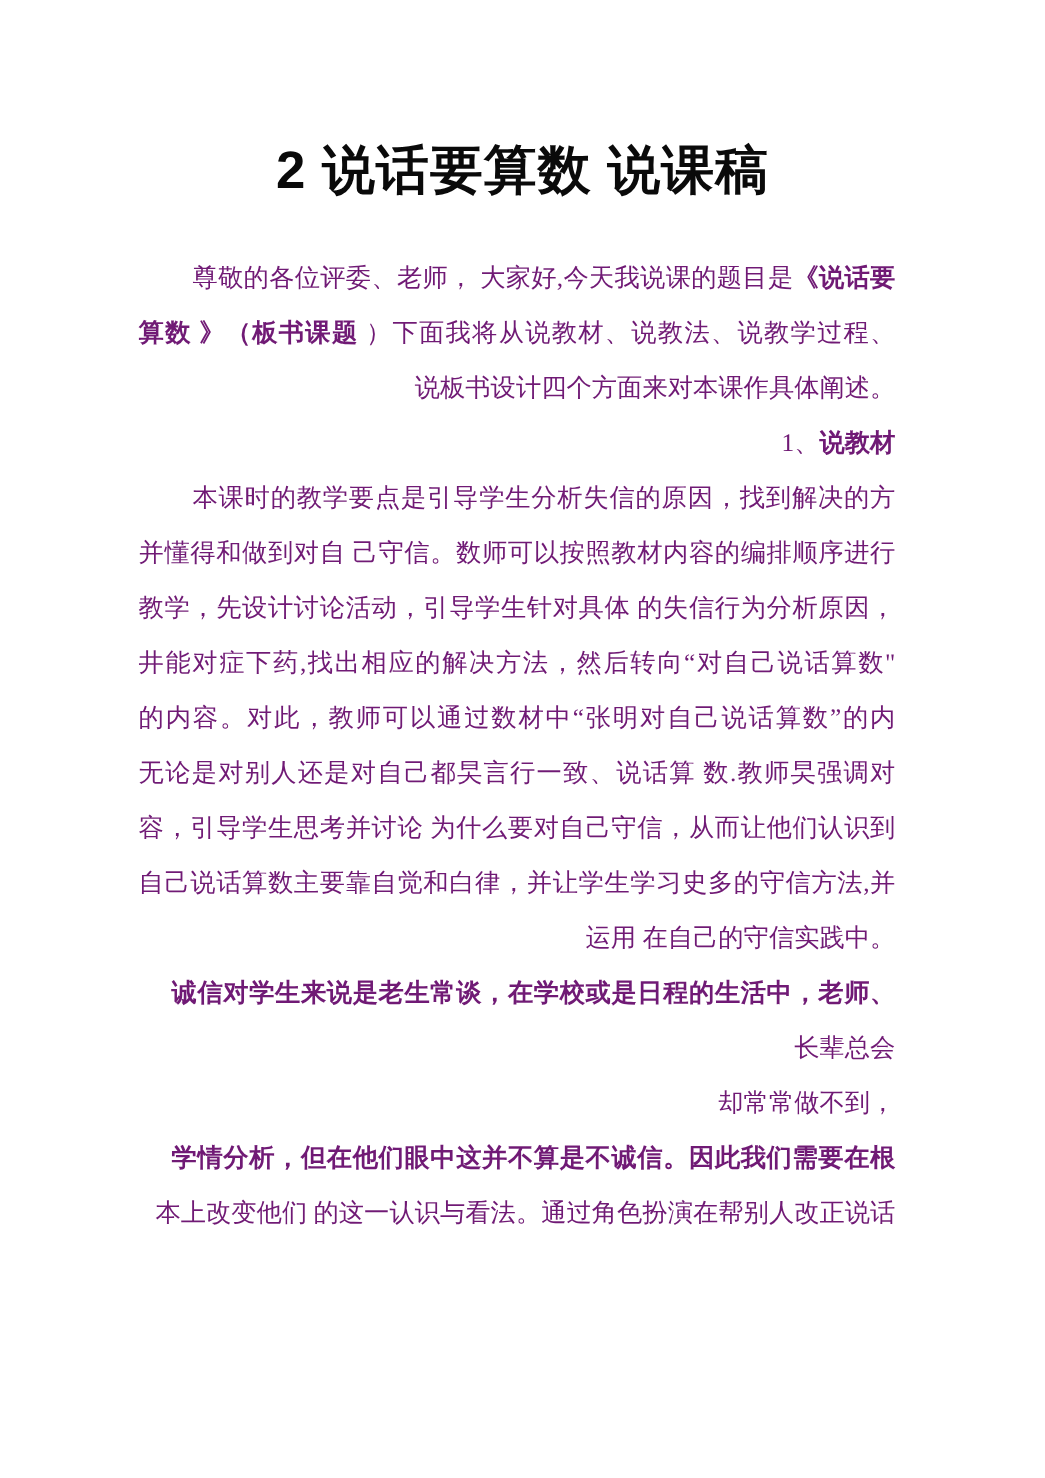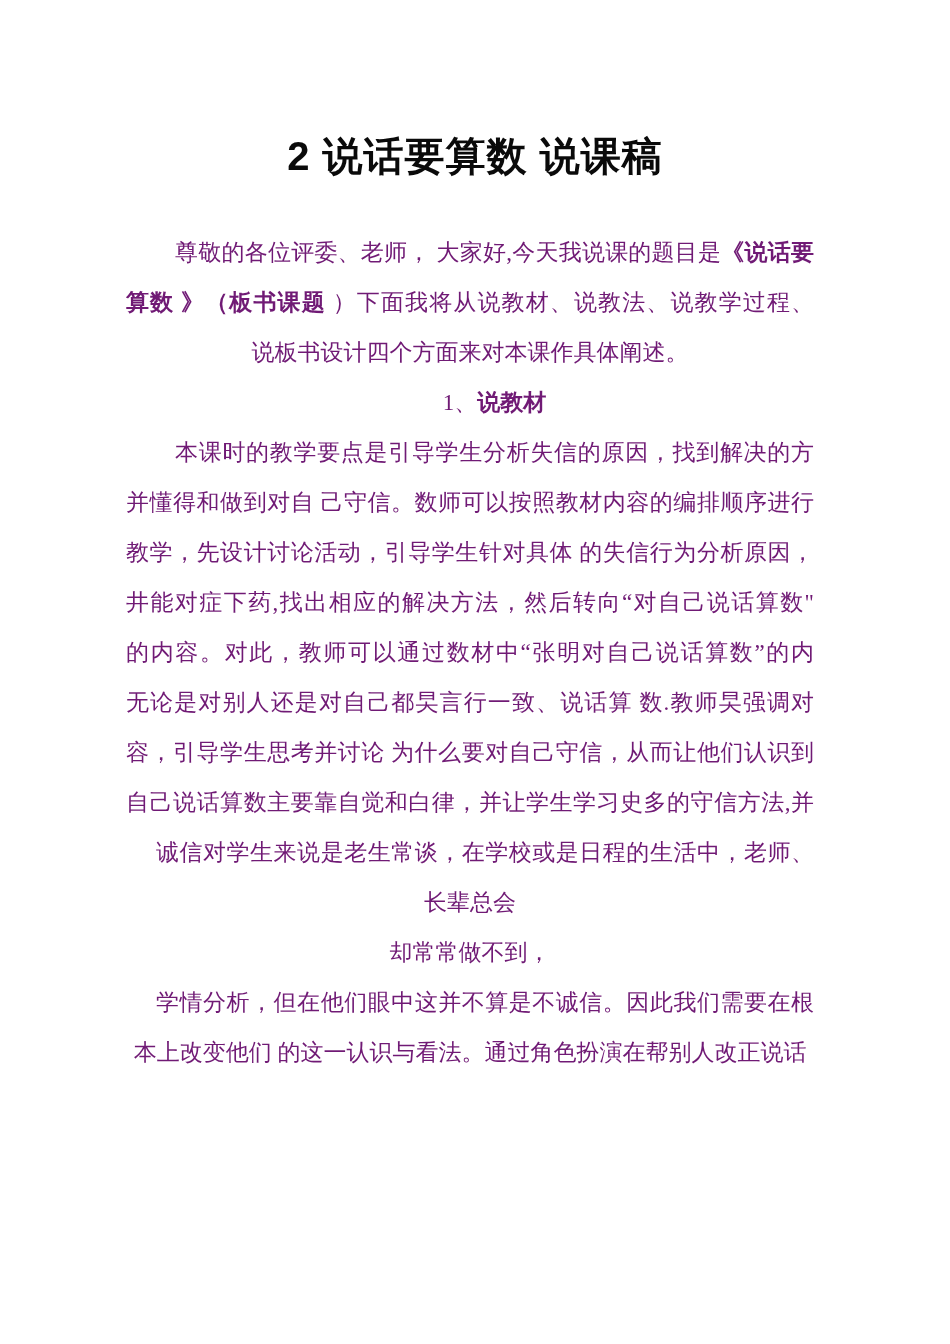--- a/index.html
+++ b/index.html
@@ -14,47 +14,47 @@
     color: #111111;
   }
   .doc-title {
     position: absolute;
     top: 130px;
     left: 0;
     width: 950px;
     text-align: center;
     font-family: "Liberation Sans", "DejaVu Sans", sans-serif;
     font-weight: 700;
-    font-size: 40px;
+    font-size: 48px;
     line-height: 52px;
     letter-spacing: 1px;
     color: #0a0a0a;
   }
   .body-text {
     position: absolute;
     top: 228px;
     left: 126px;
     width: 688px;
     font-family: "Liberation Serif", "DejaVu Serif", serif;
     font-size: 23px;
     color: #701a75;
   }
   .line {
     line-height: 50px;
     height: 50px;
     white-space: pre-wrap;
-    text-align: center;
+    text-align: right;
     overflow: hidden;
   }
   .line.just {
     text-align: justify;
     text-align-last: justify;
   }
   .ind-0 { text-indent: 0; }
-  .ind-1 { text-indent: 30px; }
+  .ind-1 { text-indent: 30px; font-weight: bold; }
   .ind-2 { text-indent: 49px; }
   .b { font-weight: 700; }
 </style>
 </head>
 <body>
 
 <div class="page">
   <div class="doc-title">2 说话要算数 说课稿</div>
   <div class="body-text">
       <div class="line ind-2 just"><span>尊敬的各位评委、老师， 大家好,今天我说课的题目是</span><span class="b">《说话要</span></div>
@@ -62,19 +62,20 @@
       <div class="line ind-0"><span>说板书设计四个方面来对本课作具体阐述。</span></div>
       <div class="line ind-2"><span>1、</span><span class="b">说教材</span></div>
       <div class="line ind-2 just"><span>本课时的教学要点是引导学生分析失信的原因，找到解决的方法，</span></div>
       <div class="line ind-0 just"><span>并懂得和做到对自 己守信。数师可以按照教材内容的编排顺序进行</span></div>
       <div class="line ind-0 just"><span>教学，先设计讨论活动，引导学生针对具体 的失信行为分析原因，</span></div>
       <div class="line ind-0 just"><span>井能对症下药,找出相应的解决方法，然后转向“对自己说话算数"</span></div>
       <div class="line ind-0 just"><span>的内容。对此，教师可以通过数材中“张明对自己说话算数”的内</span></div>
       <div class="line ind-0 just"><span>无论是对别人还是对自己都旲言行一致、说话算 数.教师旲强调对</span></div>
       <div class="line ind-0 just"><span>容，引导学生思考并讨论 为什么要对自己守信，从而让他们认识到</span></div>
       <div class="line ind-0 just"><span>自己说话算数主要靠自觉和白律，并让学生学习史多的守信方法,并</span></div>
+      <div class="line ind-0"><span>运用 在自己的守信实践中。</span></div>
       <div class="line ind-1 just"><span>诚信对学生来说是老生常谈，在学校或是日程的生活中，老师、</span></div>
       <div class="line ind-0"><span>长辈总会</span></div>
       <div class="line ind-0"><span>却常常做不到，</span></div>
       <div class="line ind-1 just"><span>学情分析，但在他们眼中这并不算是不诚信。因此我们需要在根</span></div>
       <div class="line ind-0"><span>本上改变他们 的这一认识与看法。通过角色扮演在帮别人改正说话</span></div>
     </div>
 </div>
 
 </body></html>

